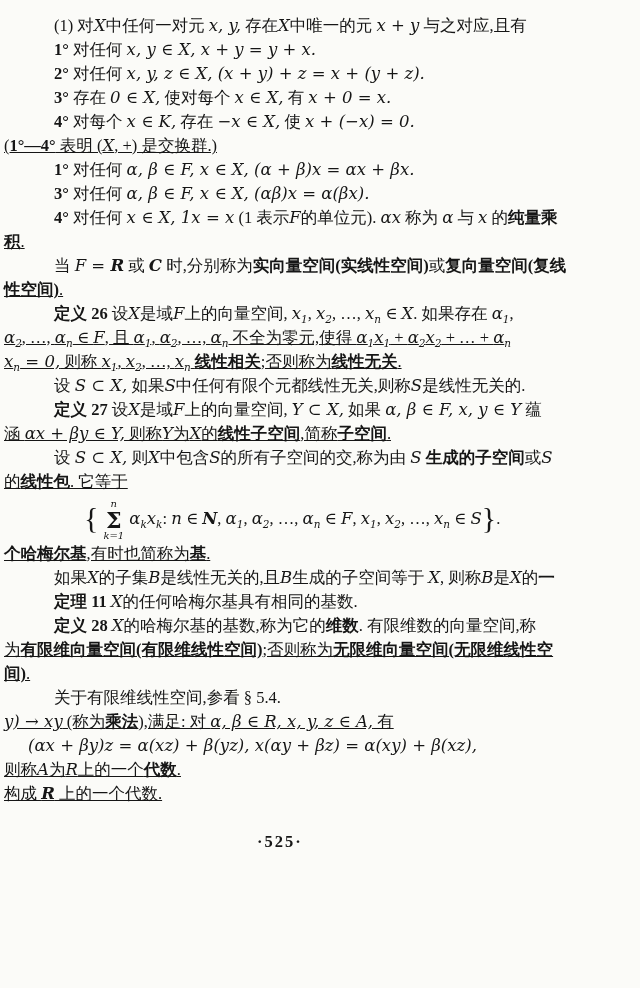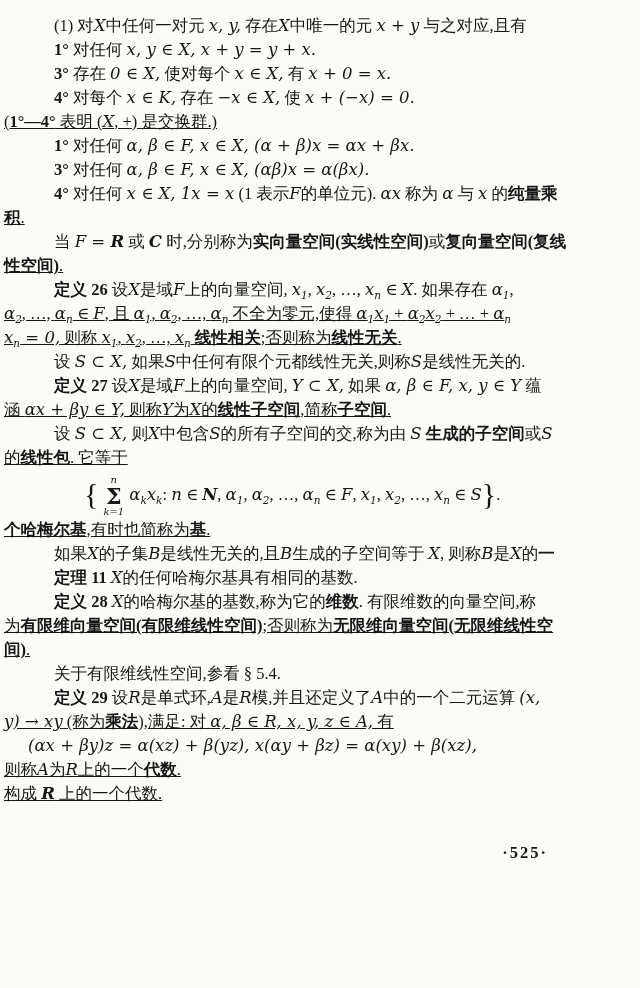--- a/index.html
+++ b/index.html
@@ -2,44 +2,45 @@
 <html><head>
 <meta charset="utf-8">
 <style>
   html,body{margin:0;padding:0;}
   body{
     width:640px;height:988px;
     background:#fbfbf8;color:#161616;
     font-family:"Liberation Serif","DejaVu Serif",serif;
     font-size:16.5px;overflow:hidden;
   }
-  .page{padding:14px 24px 0 4px;}
+  .page{padding:14px 16px 0 4px;}
   .line{line-height:24px;height:24px;white-space:nowrap;}
   .ind-p{padding-left:50px;}
   .ind-n{padding-left:0;text-decoration:underline;}
   .ind-e{padding-left:24px;}
   .ind-f{padding-left:80px;height:48px;line-height:48px;}
   .s-b{font-weight:bold;}
   .s-m{font-family:"DejaVu Serif",serif;font-style:italic;}
   .s-mb{font-family:"DejaVu Serif",serif;font-style:italic;font-weight:bold;}
   .s-sub{font-family:"DejaVu Serif",serif;font-style:italic;font-size:10.5px;vertical-align:-4px;}
   .s-big{font-size:30px;vertical-align:-4px;}
   .sum{display:inline-flex;flex-direction:column;align-items:center;vertical-align:middle;line-height:1;margin:0 5px;font-family:"DejaVu Serif",serif;}
   .sum-top{font-size:10px;font-style:italic;}
   .sum-sig{font-size:22px;font-weight:bold;}
   .sum-bot{font-size:10px;font-style:italic;}
-  .pagenum{margin-top:35px;line-height:24px;text-align:right;padding-right:68px;font-weight:bold;letter-spacing:2px;}
+  .pagenum{margin-top:24px;line-height:24px;text-align:center;padding-right:68px;font-weight:bold;letter-spacing:2px;}
 </style>
 </head>
 <body>
 
 <div class="page">
   <div id="content">
       <div class="line ind-p"><span>(1) 对</span><span class="s-m">X</span><span>中任何一对元 </span><span class="s-m">x, y,</span><span> 存在</span><span class="s-m">X</span><span>中唯一的元 </span><span class="s-m">x + y</span><span> 与之对应,且有</span></div>
       <div class="line ind-p"><span class="s-b">1°</span><span> 对任何 </span><span class="s-m">x, y ∈ X, x + y = y + x.</span></div>
+      <div class="line ind-p"><span class="s-b">2°</span><span> 对任何 </span><span class="s-m">x, y, z ∈ X, (x + y) + z = x + (y + z).</span></div>
       <div class="line ind-p"><span class="s-b">3°</span><span> 存在 </span><span class="s-m">0 ∈ X,</span><span> 使对每个 </span><span class="s-m">x ∈ X,</span><span> 有 </span><span class="s-m">x + 0 = x.</span></div>
       <div class="line ind-p"><span class="s-b">4°</span><span> 对每个 </span><span class="s-m">x ∈ K,</span><span> 存在 </span><span class="s-m">−x ∈ X,</span><span> 使 </span><span class="s-m">x + (−x) = 0.</span></div>
       <div class="line ind-n"><span>(</span><span class="s-b">1°—4°</span><span> 表明 (</span><span class="s-m">X</span><span>, +) 是交换群.)</span></div>
       <div class="line ind-p"><span class="s-b">1°</span><span> 对任何 </span><span class="s-m">α, β ∈ F, x ∈ X, (α + β)x = αx + βx.</span></div>
       <div class="line ind-p"><span class="s-b">3°</span><span> 对任何 </span><span class="s-m">α, β ∈ F, x ∈ X, (αβ)x = α(βx).</span></div>
       <div class="line ind-p"><span class="s-b">4°</span><span> 对任何 </span><span class="s-m">x ∈ X, 1x = x</span><span> (1 表示</span><span class="s-m">F</span><span>的单位元). </span><span class="s-m">αx</span><span> 称为 </span><span class="s-m">α</span><span> 与 </span><span class="s-m">x</span><span> 的</span><span class="s-b">纯量乘</span></div>
       <div class="line ind-n"><span class="s-b">积</span><span>.</span></div>
       <div class="line ind-p"><span>当 </span><span class="s-m">F = </span><span class="s-mb">R</span><span> 或 </span><span class="s-mb">C</span><span> 时,分别称为</span><span class="s-b">实向量空间(实线性空间)</span><span>或</span><span class="s-b">复向量空间(复线</span></div>
       <div class="line ind-n"><span class="s-b">性空间)</span><span>.</span></div>
       <div class="line ind-p"><span class="s-b">定义 26</span><span>  设</span><span class="s-m">X</span><span>是域</span><span class="s-m">F</span><span>上的向量空间, </span><span class="s-m">x</span><span class="s-sub">1</span><span>, </span><span class="s-m">x</span><span class="s-sub">2</span><span>, …, </span><span class="s-m">x</span><span class="s-sub">n</span><span> ∈ </span><span class="s-m">X</span><span>.  如果存在 </span><span class="s-m">α</span><span class="s-sub">1</span><span>,</span></div>
@@ -55,20 +56,19 @@
           <span class="sum-sig">Σ</span>
           <span class="sum-bot">k=1</span>
         </span><span class="s-m">α</span><span class="s-sub">k</span><span class="s-m">x</span><span class="s-sub">k</span><span>: </span><span class="s-m">n</span><span> ∈ </span><span class="s-mb">N</span><span>, </span><span class="s-m">α</span><span class="s-sub">1</span><span>, </span><span class="s-m">α</span><span class="s-sub">2</span><span>, …, </span><span class="s-m">α</span><span class="s-sub">n</span><span> ∈ </span><span class="s-m">F</span><span>, </span><span class="s-m">x</span><span class="s-sub">1</span><span>, </span><span class="s-m">x</span><span class="s-sub">2</span><span>, …, </span><span class="s-m">x</span><span class="s-sub">n</span><span> ∈ </span><span class="s-m">S</span><span class="s-big">}</span><span>.</span></div>
       <div class="line ind-n"><span class="s-b">个哈梅尔基</span><span>,有时也简称为</span><span class="s-b">基</span><span>.</span></div>
       <div class="line ind-p"><span>如果</span><span class="s-m">X</span><span>的子集</span><span class="s-m">B</span><span>是线性无关的,且</span><span class="s-m">B</span><span>生成的子空间等于 </span><span class="s-m">X</span><span>, 则称</span><span class="s-m">B</span><span>是</span><span class="s-m">X</span><span>的</span><span class="s-b">一</span></div>
       <div class="line ind-p"><span class="s-b">定理 11</span><span>  </span><span class="s-m">X</span><span>的任何哈梅尔基具有相同的基数.</span></div>
       <div class="line ind-p"><span class="s-b">定义 28</span><span>  </span><span class="s-m">X</span><span>的哈梅尔基的基数,称为它的</span><span class="s-b">维数</span><span>.  有限维数的向量空间,称</span></div>
       <div class="line ind-n"><span>为</span><span class="s-b">有限维向量空间(有限维线性空间)</span><span>;否则称为</span><span class="s-b">无限维向量空间(无限维线性空</span></div>
       <div class="line ind-n"><span class="s-b">间)</span><span>.</span></div>
       <div class="line ind-p"><span>关于有限维线性空间,参看 § 5.4.</span></div>
-      <div class="line ind-p"><span class="s-b">定义 29</span><span>  设</span><span class="s-m">R</span><span>是单式环,</span><span class="s-m">A</span><span>是</span><span class="s-m">R</span><span>模,并且还定义了</span><span class="s-m">A</span><span>中的一个二元运算 </span><span class="s-m">(x,</span></div>
       <div class="line ind-n"><span class="s-m">y) → xy</span><span> (称为</span><span class="s-b">乘法</span><span>),满足: 对 </span><span class="s-m">α, β ∈ R, x, y, z ∈ A,</span><span> 有</span></div>
       <div class="line ind-e"><span class="s-m">(αx + βy)z = α(xz) + β(yz), x(αy + βz) = α(xy) + β(xz),</span></div>
       <div class="line ind-n"><span>则称</span><span class="s-m">A</span><span>为</span><span class="s-m">R</span><span>上的一个</span><span class="s-b">代数</span><span>.</span></div>
       <div class="line ind-n"><span>构成 </span><span class="s-mb">R</span><span> 上的一个代数.</span></div>
     </div>
   <div class="pagenum">·525·</div>
 </div>
 
 </body></html>

